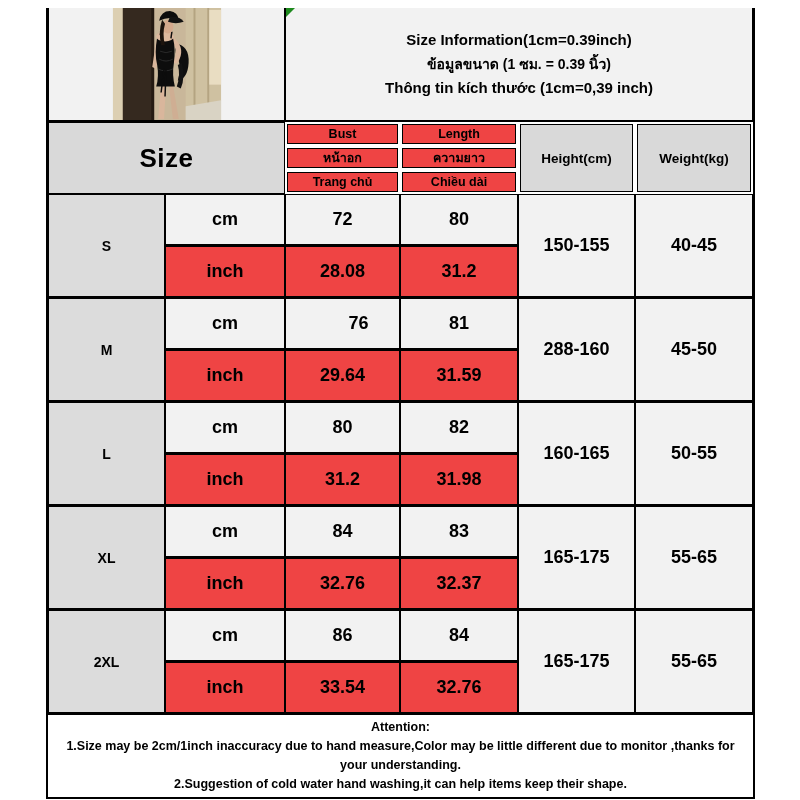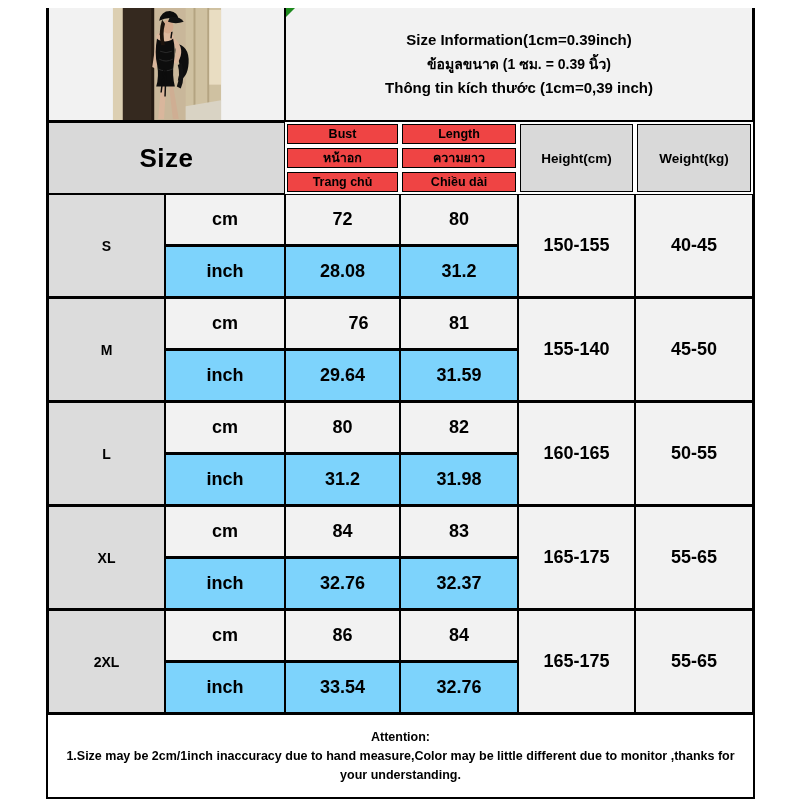--- a/index.html
+++ b/index.html
@@ -9,21 +9,21 @@
          display:grid;
          grid-template-columns:117px 120px 115px 118px 117px 118px;
          grid-template-rows:114px repeat(3,24px) repeat(10,52px) 83px;}
   .cell{display:flex;align-items:center;justify-content:center;
         border:1px solid #000;box-sizing:border-box;
         font-weight:bold;font-size:18px;text-align:center;}
   .topband{background:#f2f2f2;border-top:none;border-bottom-width:2px;}
   .gray{background:#d9d9d9;text-align:right;}
   .graylabel{background:#dcdcdc;}
   .light{background:#f2f2f2;}
-  .white{background:#7dd3fc;}
+  .white{background:#ef4444;}
   .subhdr{background:#ef4444;margin:2px 2px;font-size:12.5px;}
   .hdrbig{font-size:26px;letter-spacing:0.5px;}
   .hw-hdr{margin:2px 2px;font-size:13.5px;}
   .thick-b{border-bottom-width:2px;}
   .cm-b{border-bottom-width:2px;}
   .sizelabel{font-size:14px;}
   .title-cell{flex-direction:column;justify-content:center;position:relative;
               line-height:24px;font-size:15px;}
   .title-cell .thai{font-size:14px;}
   .green-flag{position:absolute;left:0;top:0;width:0;height:0;
@@ -98,21 +98,21 @@
   <div class="cell light thick-b" style="grid-column:5;grid-row:5/7;">150-155</div>
   <div class="cell light thick-b" style="grid-column:6;grid-row:5/7;">40-45</div>
 
   <div class="cell graylabel sizelabel thick-b" style="grid-column:1;grid-row:7/9;">M</div>
   <div class="cell light cm-b" style="grid-column:2;grid-row:7;">cm</div>
   <div class="cell white thick-b" style="grid-column:2;grid-row:8;">inch</div>
   <div class="cell light cm-b" style="grid-column:3;grid-row:7;padding-left:32px;">76</div>
   <div class="cell light cm-b" style="grid-column:4;grid-row:7;">81</div>
   <div class="cell white thick-b" style="grid-column:3;grid-row:8;">29.64</div>
   <div class="cell white thick-b" style="grid-column:4;grid-row:8;">31.59</div>
-  <div class="cell light thick-b" style="grid-column:5;grid-row:7/9;">155-140</div>
+  <div class="cell light thick-b" style="grid-column:5;grid-row:7/9;">288-160</div>
   <div class="cell light thick-b" style="grid-column:6;grid-row:7/9;">45-50</div>
 
   <div class="cell graylabel sizelabel thick-b" style="grid-column:1;grid-row:9/11;">L</div>
   <div class="cell light cm-b" style="grid-column:2;grid-row:9;">cm</div>
   <div class="cell white thick-b" style="grid-column:2;grid-row:10;">inch</div>
   <div class="cell light cm-b" style="grid-column:3;grid-row:9;">80</div>
   <div class="cell light cm-b" style="grid-column:4;grid-row:9;">82</div>
   <div class="cell white thick-b" style="grid-column:3;grid-row:10;">31.2</div>
   <div class="cell white thick-b" style="grid-column:4;grid-row:10;">31.98</div>
   <div class="cell light thick-b" style="grid-column:5;grid-row:9/11;">160-165</div>
@@ -134,15 +134,16 @@
   <div class="cell light cm-b" style="grid-column:3;grid-row:13;">86</div>
   <div class="cell light cm-b" style="grid-column:4;grid-row:13;">84</div>
   <div class="cell white thick-b" style="grid-column:3;grid-row:14;">33.54</div>
   <div class="cell white thick-b" style="grid-column:4;grid-row:14;">32.76</div>
   <div class="cell light thick-b" style="grid-column:5;grid-row:13/15;">165-175</div>
   <div class="cell light thick-b" style="grid-column:6;grid-row:13/15;">55-65</div>
 
   <div class="cell attention" style="grid-column:1/7;grid-row:15;">
     <div>Attention:</div>
     <div>1.Size may be 2cm/1inch inaccuracy due to hand measure,Color may be little different due to monitor ,thanks for your understanding.</div>
+    <div>2.Suggestion of cold water hand washing,it can help items keep their shape.</div>
   </div>
 
 </div>
 
 </body></html>

